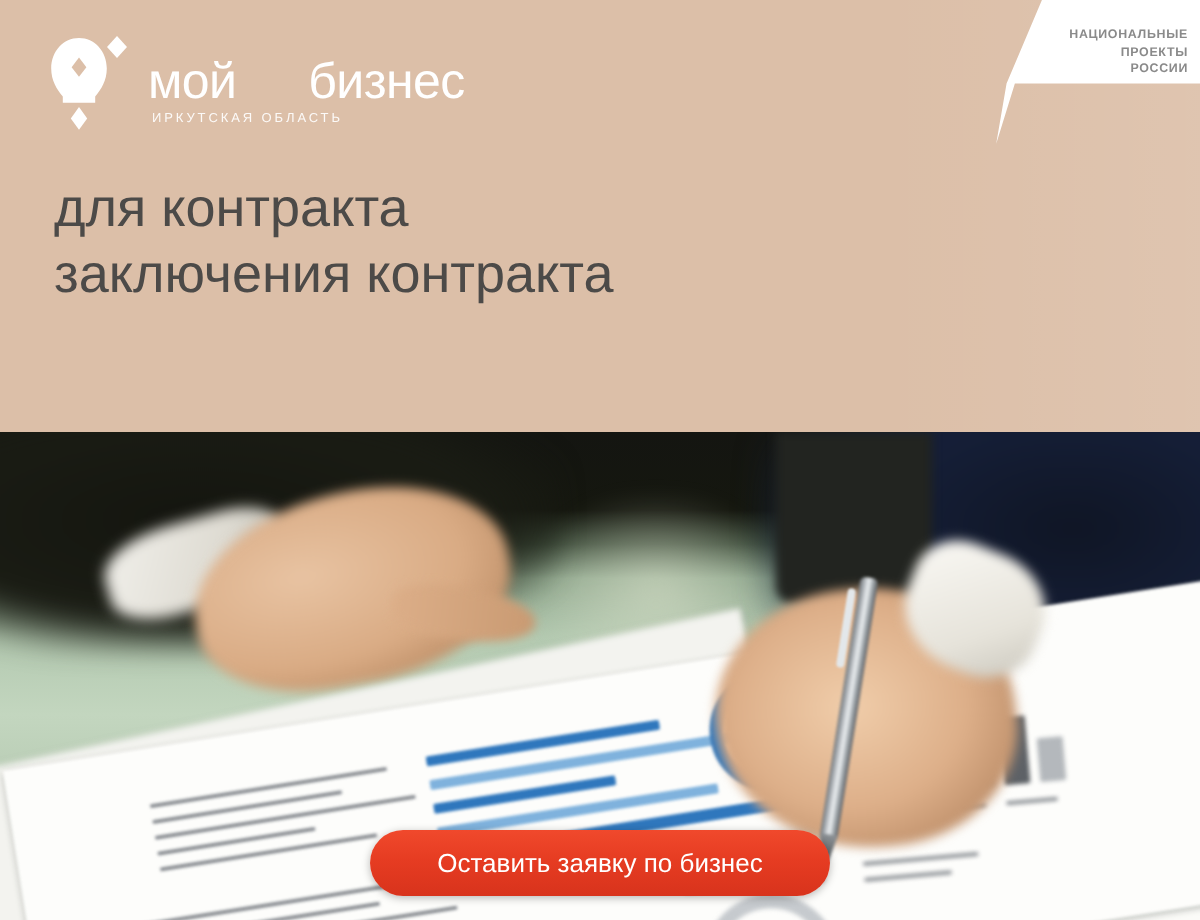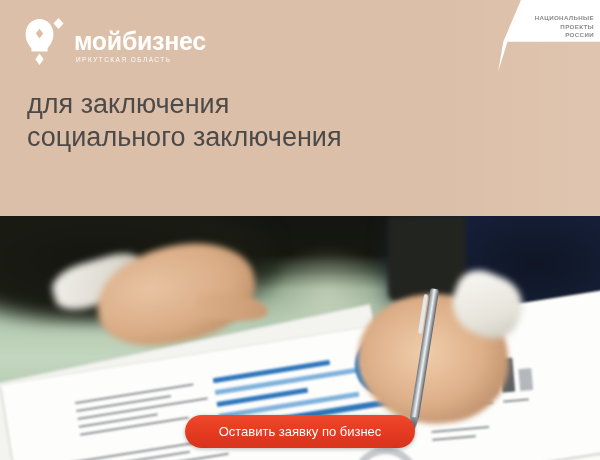--- a/index.html
+++ b/index.html
@@ -61,24 +61,25 @@
     top: 1px;
   }
   .logo-wordmark {
     font-size: 25px;
     line-height: 26px;
     color: #ffffff;
     white-space: nowrap;
     letter-spacing: -0.3px;
   }
   .logo-wordmark .w-bold {
-    font-weight: bold;
+    font-weight: normal;
   }
   .logo-wordmark .w-light {
-    font-weight: bold;
+    font-weight: normal;
+    margin-left: 36px;
   }
   .logo-region {
     font-size: 6.5px;
     letter-spacing: 1.45px;
     color: #ffffff;
     opacity: 0.92;
     white-space: nowrap;
     margin-top: 2px;
     padding-left: 2px;
   }
@@ -447,19 +448,19 @@
   <div class="np-badge">
     <div class="np-shape-main"></div>
     <div class="np-text">
       <div>НАЦИОНАЛЬНЫЕ</div>
       <div>ПРОЕКТЫ</div>
       <div>РОССИИ</div>
     </div>
   </div>
 
   <div class="headline">
-    <div>для заключения</div>
-    <div>социального заключения</div>
+    <div>для контракта</div>
+    <div>заключения контракта</div>
   </div>
 
   <button class="cta">Оставить заявку по бизнес</button>
 
 </div>
 
 </body></html>

